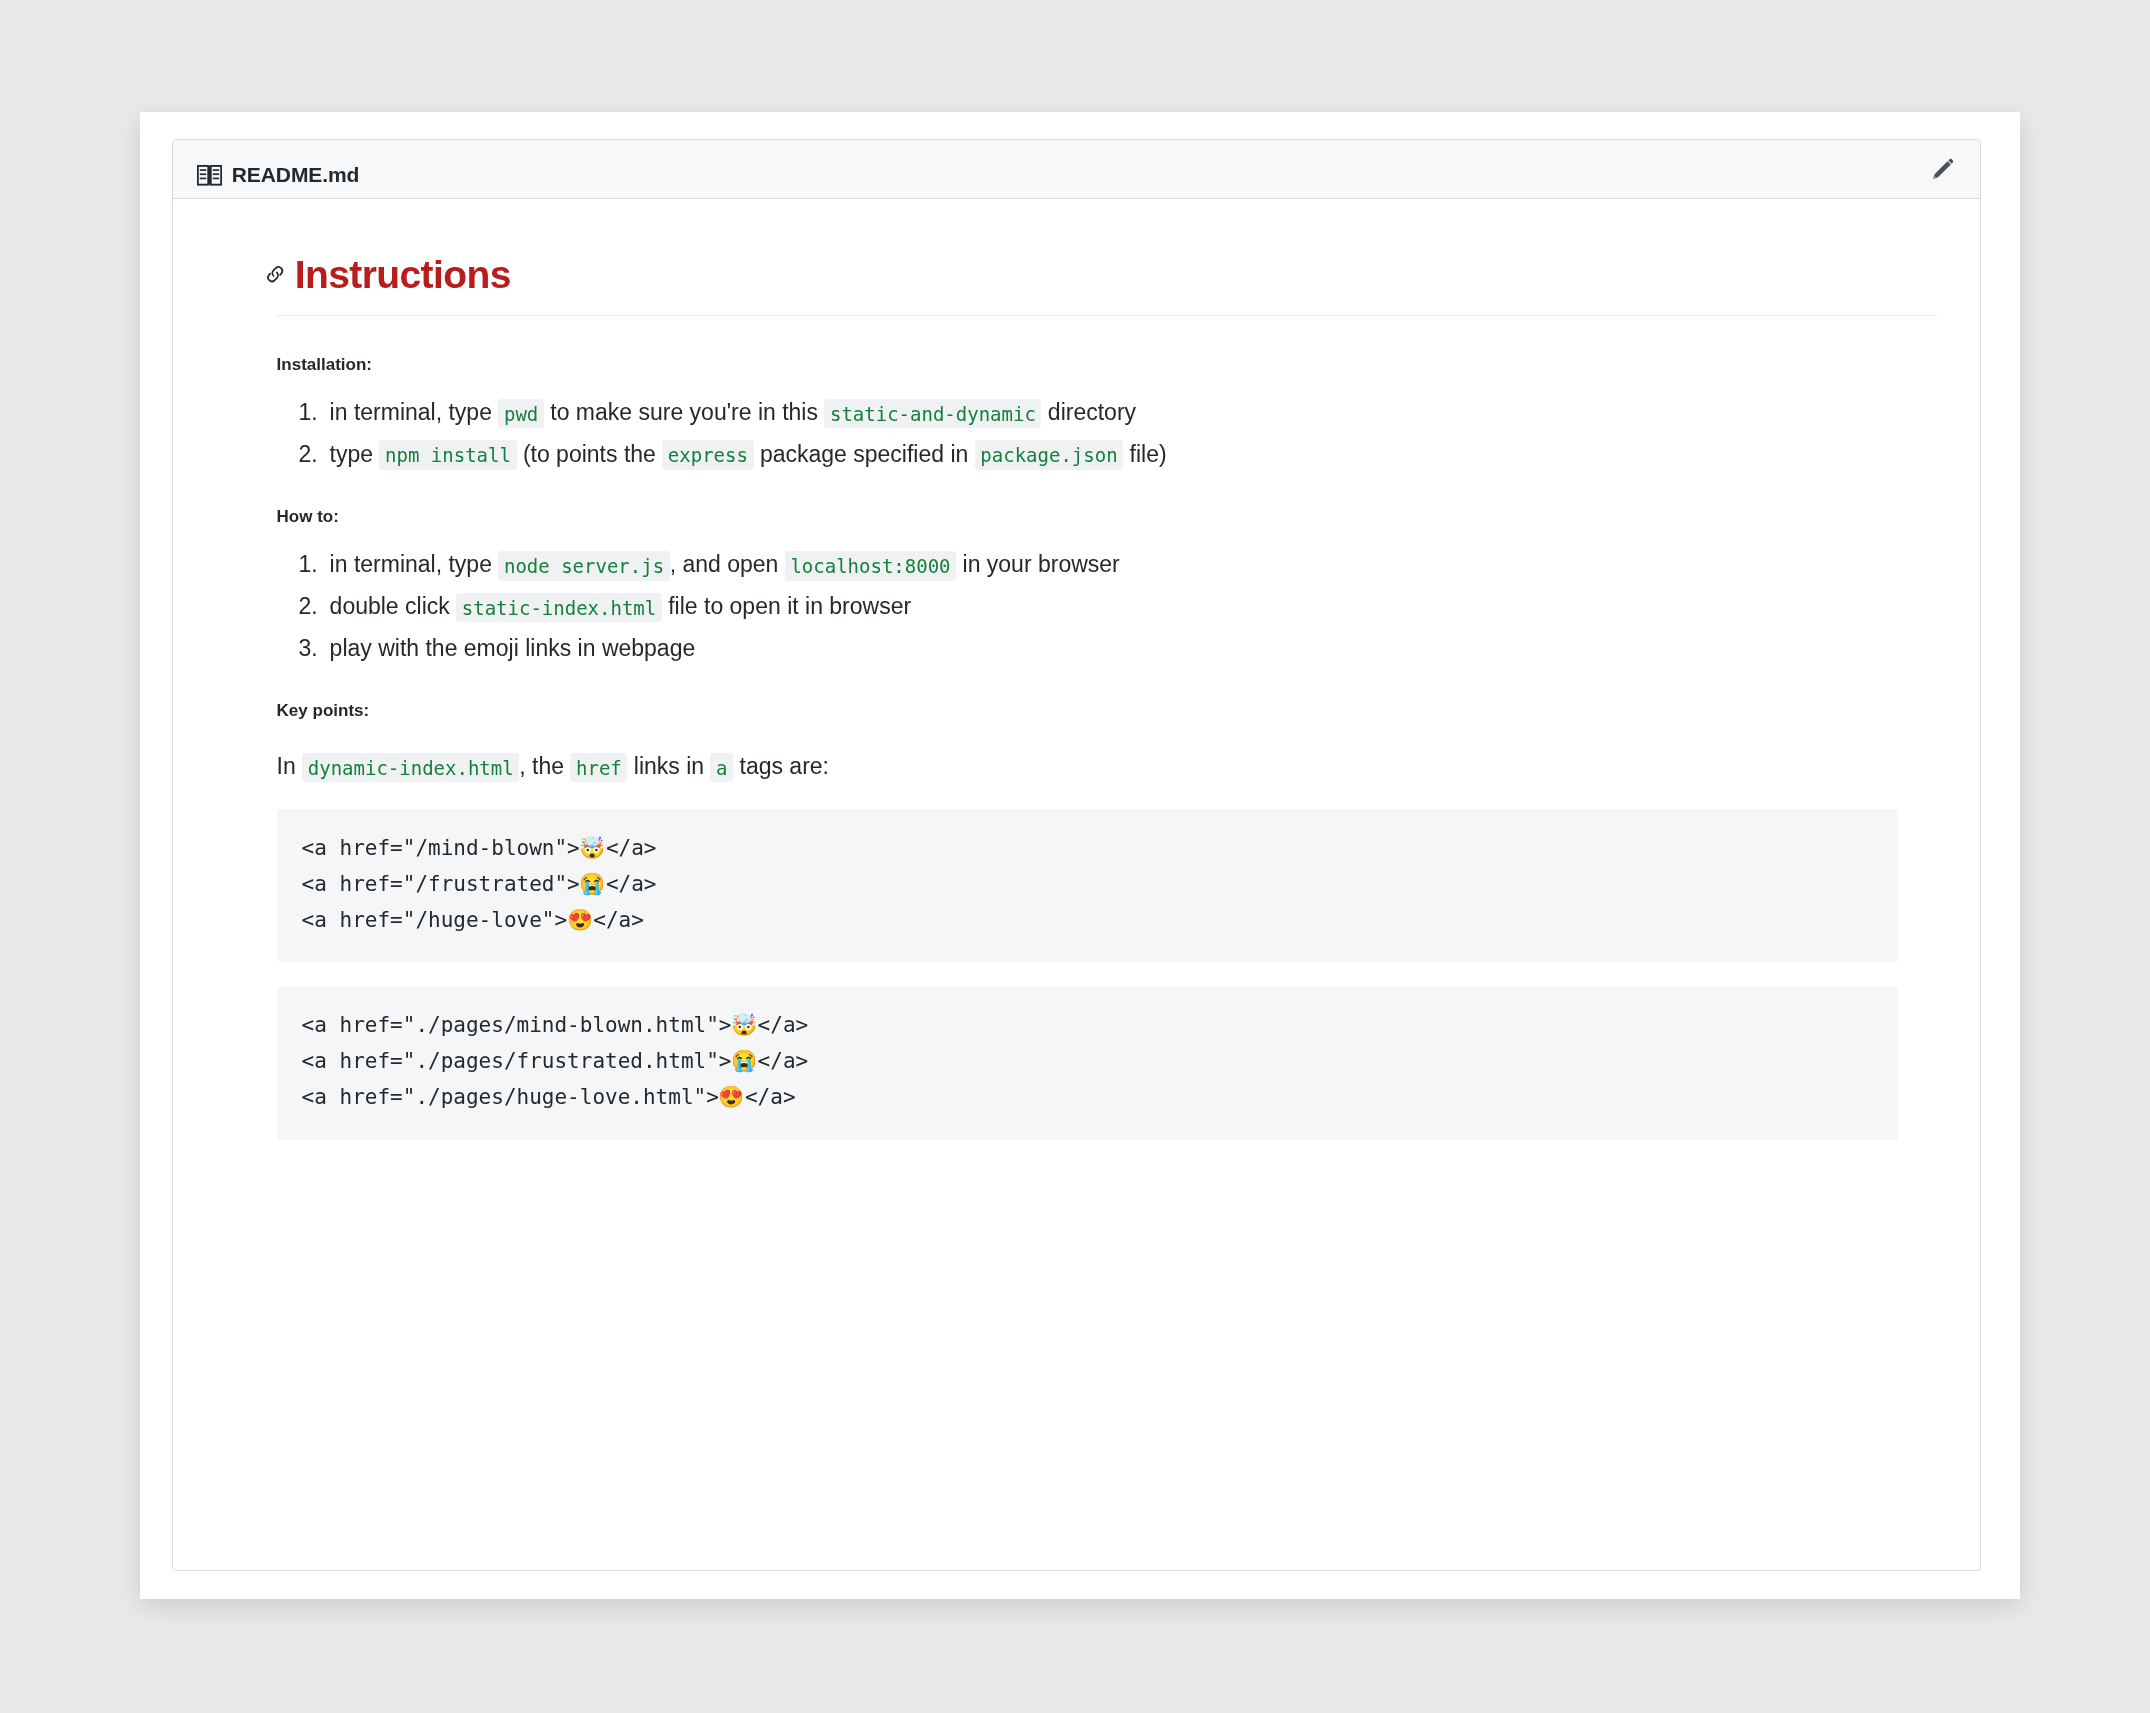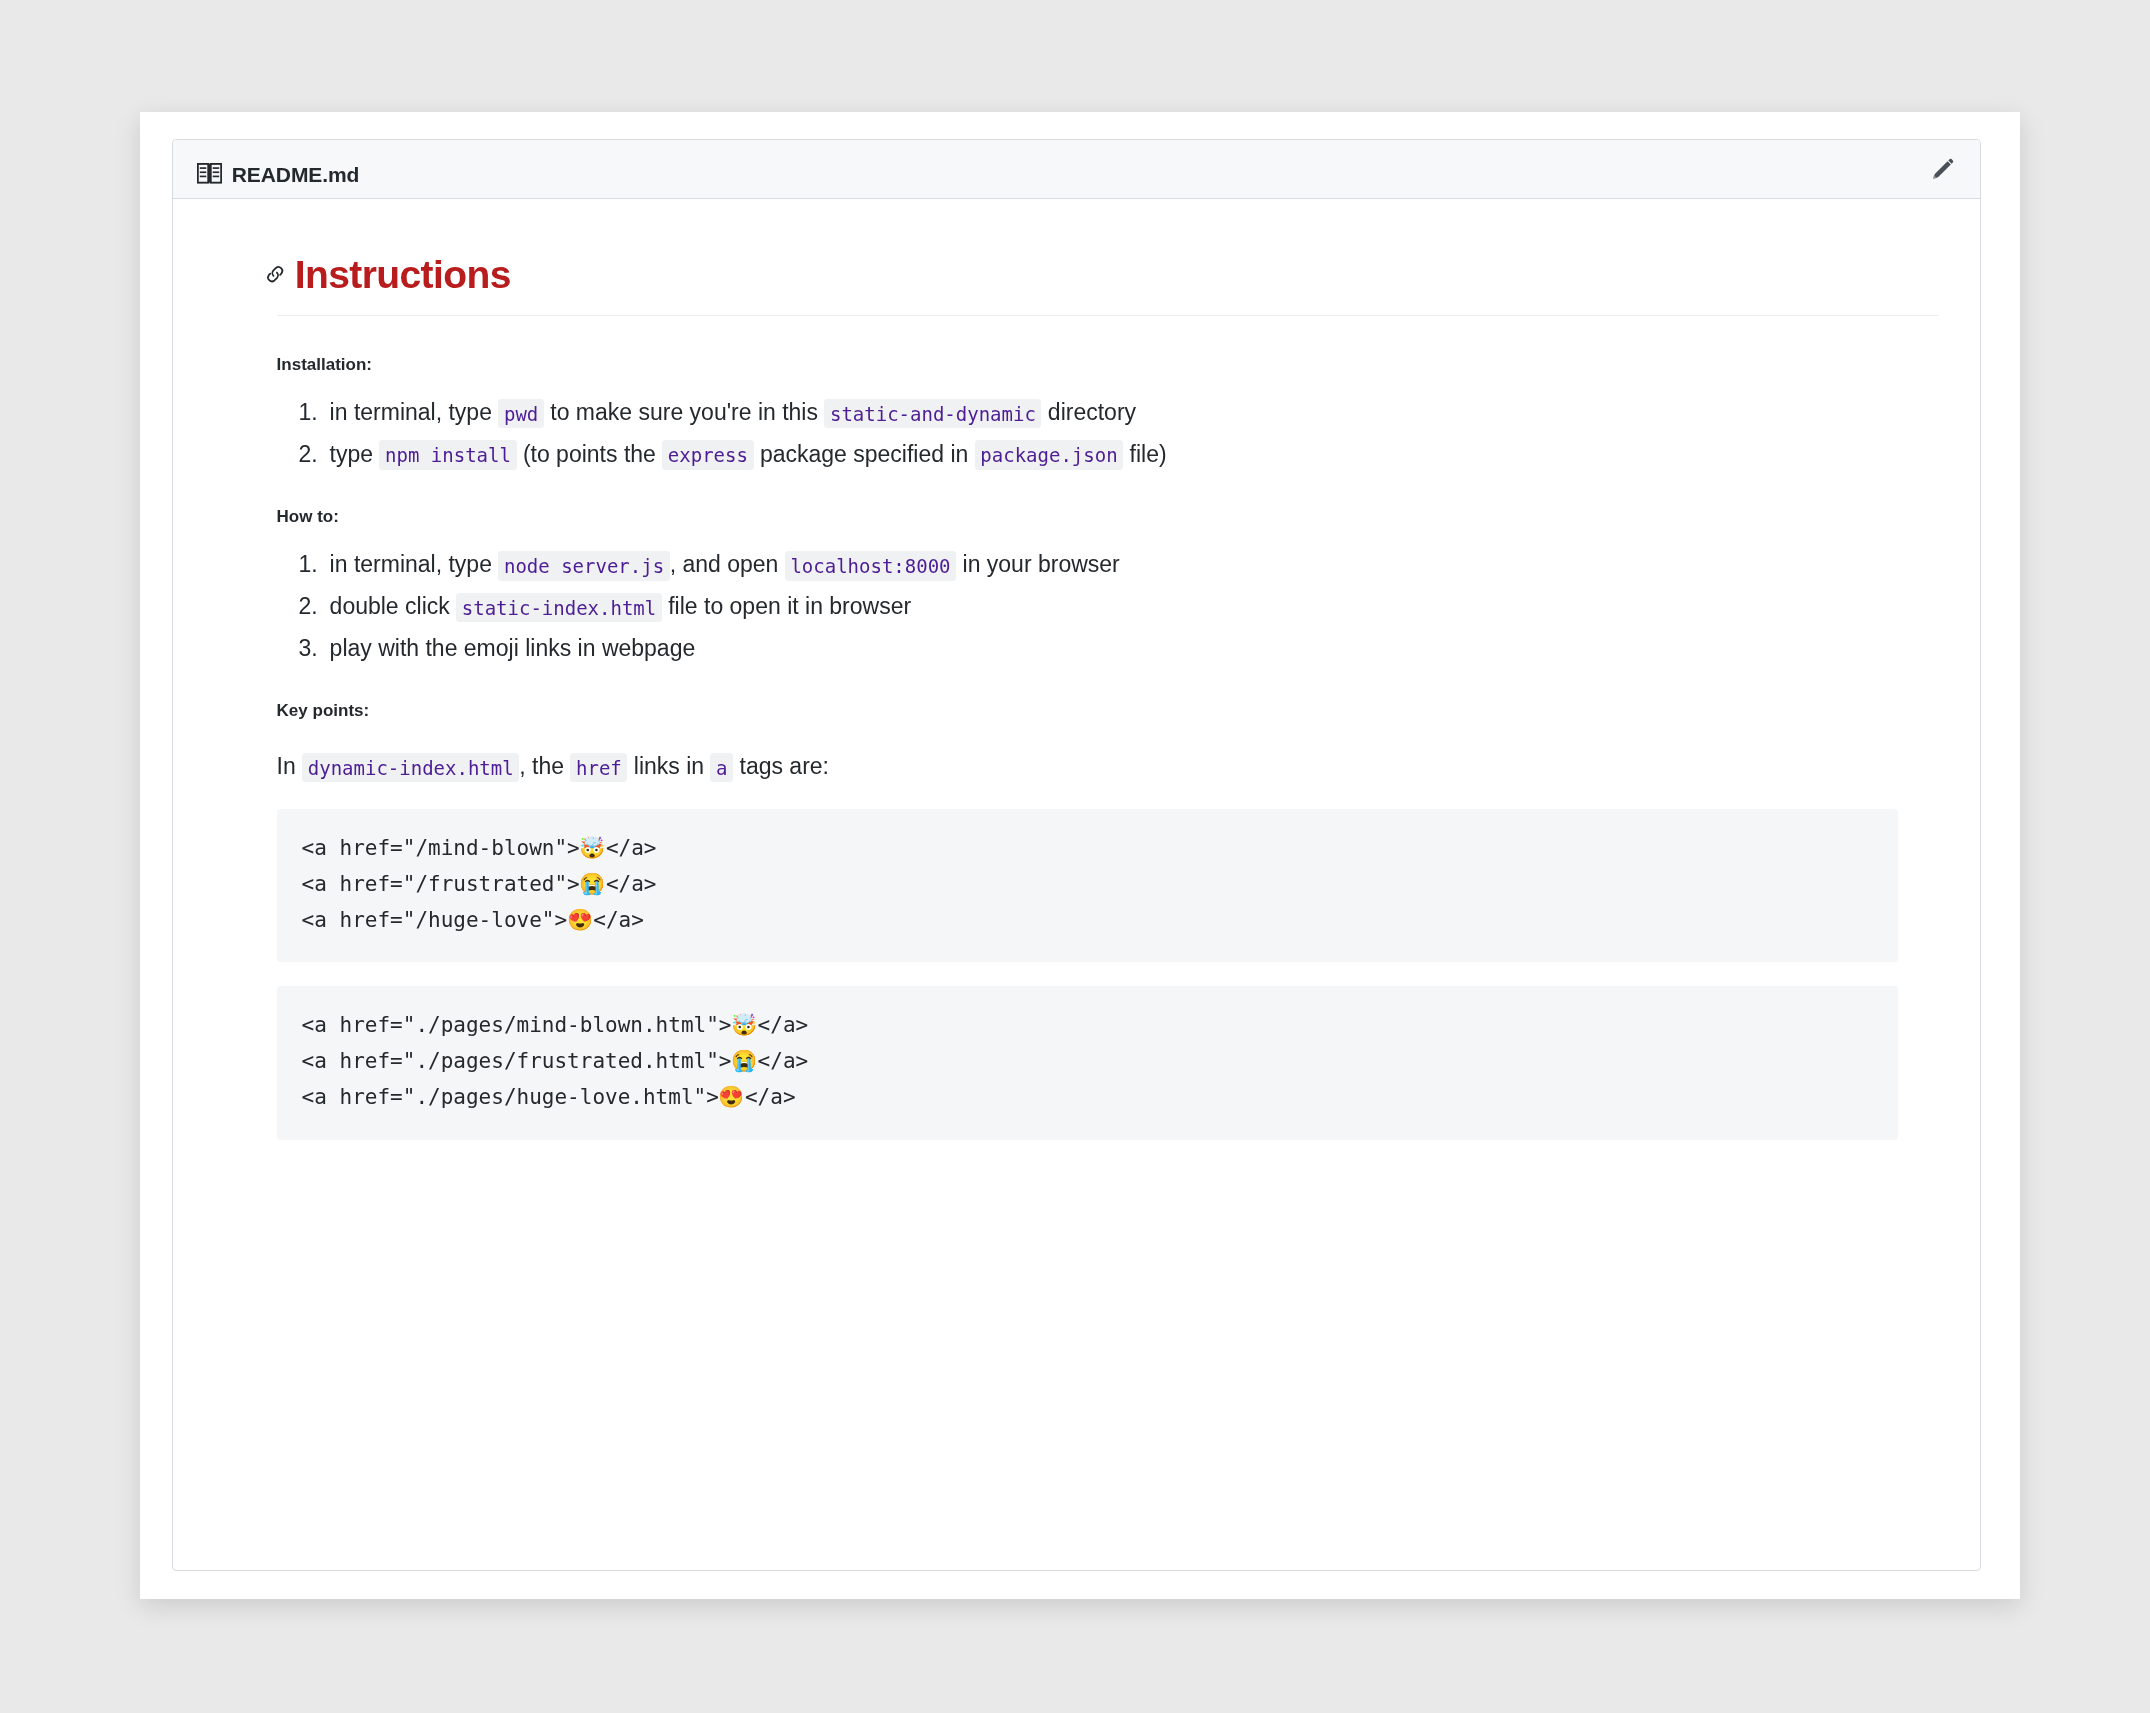--- a/index.html
+++ b/index.html
@@ -51,20 +51,21 @@
     border-bottom: 1.4px solid #d7dbe0;
     display: flex;
     align-items: center;
     justify-content: space-between;
     padding: 0 25px 0 24px;
     box-sizing: border-box;
   }
 
   .header-left {
     display: flex;
+    align-items: center;
     gap: 9.8px;
     margin-top: 12px;
   }
 
   .book-icon {
     width: 25px;
     height: 21px;
     display: block;
   }
 
@@ -145,21 +146,21 @@
     margin-bottom: 14px;
     padding-left: 5.6px;
   }
 
   code.inline {
     font-family: "DejaVu Sans Mono", monospace;
     font-size: 19px;
     background: #f0f1f2;
     border-radius: 3.5px;
     padding: 3.5px 5.6px 4.2px 5.6px;
-    color: #4c1d95;
+    color: #15803d;
     white-space: pre;
   }
 
   pre.md-pre {
     margin: 24px 0 0 12.6px;
     background: #f5f6f7;
     border-radius: 3.5px;
     padding: 21px 25px 24px 25px;
     width: 1621px;
     box-sizing: border-box;

